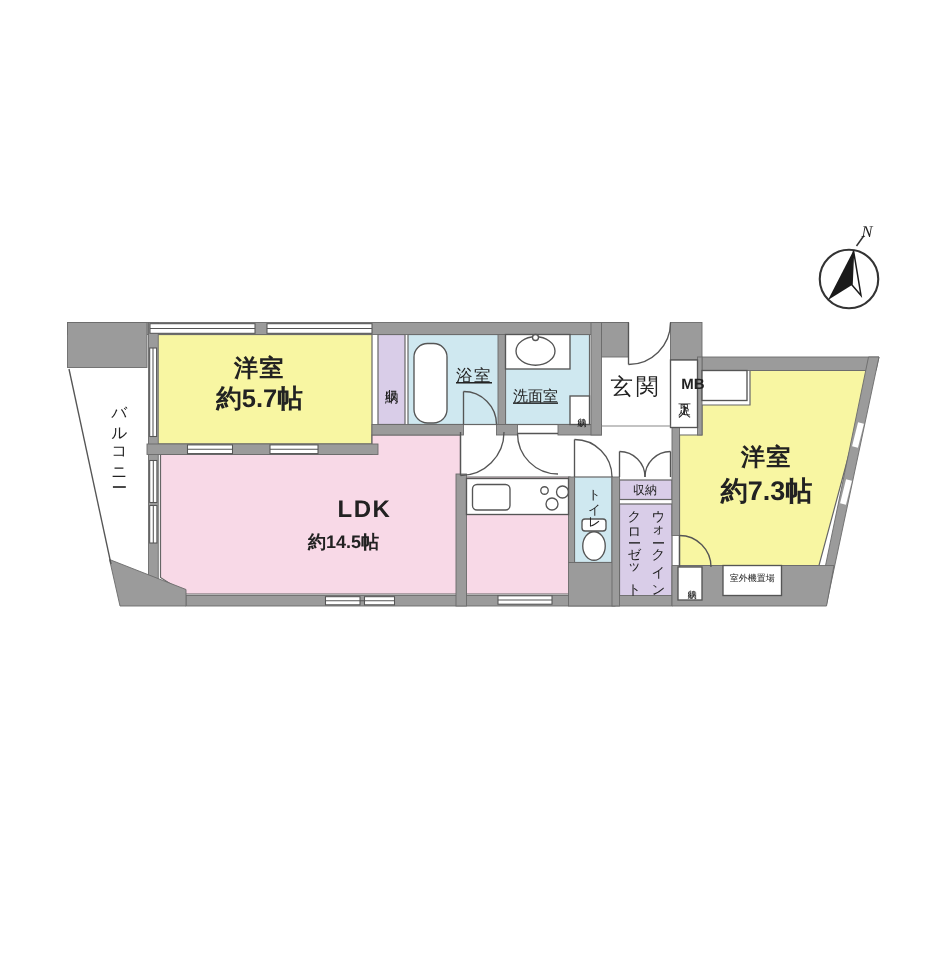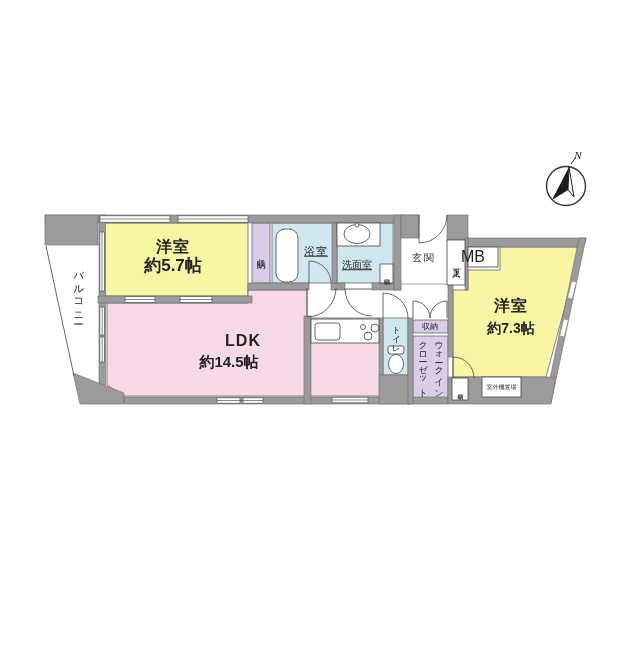--- a/index.html
+++ b/index.html
@@ -142,29 +142,29 @@
 
   <div class="lbl" style="left:173px;top:247px;font-size:16px;font-weight:600;letter-spacing:1px;">洋室</div>
   <div class="lbl" style="left:173px;top:266px;font-size:17px;font-weight:600;">約5.7帖</div>
 
   <div class="lbl v" style="left:261px;top:253px;font-size:9px;letter-spacing:1px;">収納</div>
 
   <div class="lbl" style="left:316px;top:251px;font-size:11px;letter-spacing:1px;text-decoration:underline;">浴室</div>
   <div class="lbl" style="left:357px;top:265px;font-size:10px;text-decoration:underline;">洗面室</div>
   <div class="lbl v" style="left:386.5px;top:273.5px;font-size:6px;">収納</div>
 
-  <div class="lbl" style="left:424px;top:258px;font-size:10px;letter-spacing:2px;">玄関</div>
+  <div class="lbl" style="left:424px;top:258px;font-size:15px;letter-spacing:2px;">玄関</div>
   <div class="lbl v" style="left:456px;top:262px;font-size:8.5px;">下足入</div>
-  <div class="lbl" style="left:473px;top:257px;font-size:16px;">MB</div>
+  <div class="lbl" style="left:462px;top:257px;font-size:10px;font-weight:bold;">MB</div>
 
   <div class="lbl" style="left:511px;top:306px;font-size:16px;font-weight:600;letter-spacing:1px;">洋室</div>
-  <div class="lbl" style="left:511px;top:328px;font-size:14px;font-weight:600;">約7.3帖</div>
+  <div class="lbl" style="left:511px;top:328px;font-size:18px;font-weight:600;">約7.3帖</div>
 
   <div class="lbl" style="left:243px;top:341px;font-size:16px;font-weight:600;letter-spacing:1px;">LDK</div>
-  <div class="lbl" style="left:229px;top:362px;font-size:15px;font-weight:600;">約14.5帖</div>
+  <div class="lbl" style="left:229px;top:362px;font-size:12px;font-weight:600;">約14.5帖</div>
 
   <div class="lbl v" style="left:396px;top:334px;font-size:8.5px;">トイレ</div>
   <div class="lbl" style="left:430px;top:327px;font-size:8px;">収納</div>
 
   <div class="v" style="position:absolute;left:413px;top:334px;width:34px;height:63px;font-size:9px;letter-spacing:1.5px;line-height:16px;color:#222;">ウォークインクローゼット</div>
 
   <div class="lbl v" style="left:460px;top:389px;font-size:6px;">収納</div>
   <div class="lbl" style="left:501.5px;top:387px;font-size:6px;">室外機置場</div>
 
   <div class="lbl" style="left:578px;top:155px;font-size:11px;font-style:italic;font-family:'Liberation Serif','DejaVu Serif',serif;">N</div>

